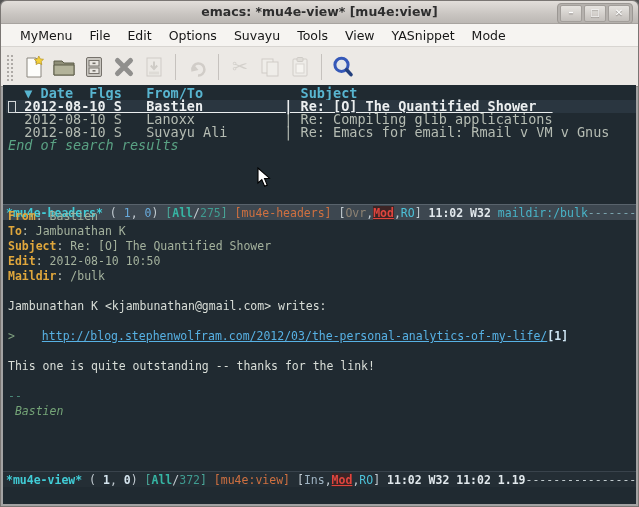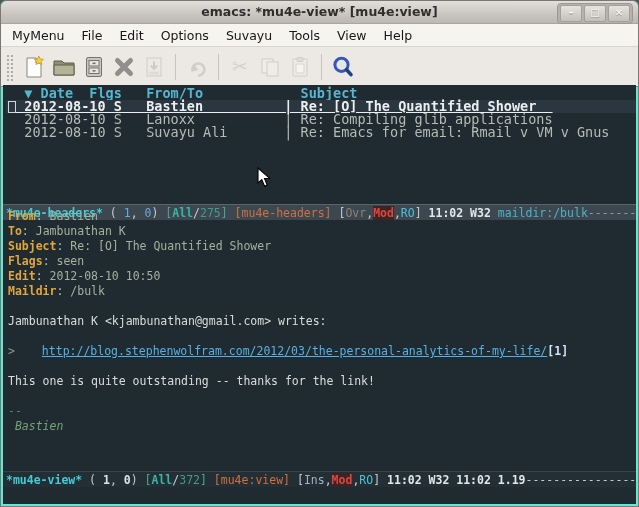--- a/index.html
+++ b/index.html
@@ -1,18 +1,18 @@
 <!DOCTYPE html>
 <html><head>
 <meta charset="utf-8">
 <style>
   html,body{margin:0;padding:0;background:#555;}
   .frame{
     position:relative;width:637px;height:505px;
-    background:#5eead4;border:1px solid #7a7673;border-radius:6px 6px 0 0;
+    background:#a3a3a3;border:1px solid #7a7673;border-radius:6px 6px 0 0;
     font-family:"DejaVu Sans","Liberation Sans",sans-serif;
     overflow:hidden;
   }
   
   .titlebar{
     position:relative;height:22px;
     background:linear-gradient(#e2deda,#c9c5c1 60%,#bcb8b4);
     border-bottom:1px solid #a8a4a0;border-radius:6px 6px 0 0;
   }
   .title{
@@ -26,21 +26,21 @@
   .wbtn{
     width:20px;height:15px;text-align:center;line-height:14px;
     font-size:10px;font-weight:bold;color:#ffffff;
     background:linear-gradient(#e6e3df,#c3bfbb);
     border:1px solid #a29e9a;border-radius:2px;
     text-shadow:0 1px 1px #8a8682;
   }
   
   .menubar{
     height:22px;background:#f6f4f1;border-bottom:1px solid #d8d5d1;
-    display:flex;align-items:center;padding-left:4px;
+    display:flex;align-items:center;padding-left:12px;
     font-size:12.5px;color:#161616;
   }
   .mitem{padding:2px 7px;margin-right:3px;}
   
   .toolbar{
     height:39px;background:#ecE9e5;background:#ece9e5;
     border-bottom:1px solid #8e8a86;
     display:flex;align-items:center;padding-left:3px;
   }
   .thandle{
@@ -82,21 +82,21 @@
   .r-ml-name{color:#41ccd6;font-weight:bold;}
   .r-ml-fg{color:#c3ccd2;}
   .r-ml-num{color:#68aadc;}
   .r-ml-numb{color:#d4e4ee;font-weight:bold;}
   .r-ml-brk{color:#49a698;}
   .r-ml-all{color:#36b6a4;font-weight:bold;}
   .r-ml-cnt{color:#3f9c91;}
   .r-ml-mode{color:#cf7040;}
   .r-ml-dim{color:#8e8374;}
   .r-ml-ins{color:#9fb4c3;}
-  .r-ml-mod{color:#e0453e;font-weight:bold;background:#3c2425;}
+  .r-ml-mod{color:#e0453e;font-weight:bold;background:#3c2425;text-decoration:underline;}
   .r-ml-ro{color:#4cc2d8;}
   .r-ml-strong{color:#e1e8ec;font-weight:bold;}
   .r-ml-dir{color:#48b4c8;}
   .r-ml-dash1{color:#7aa3ad;}
   .r-ml-dash2{color:#c0cacd;}
   
   .mline{
     position:absolute;left:0;right:0;height:16px;line-height:16px;
     font-size:11.5px;white-space:pre;overflow:hidden;padding-left:3px;
   }
@@ -123,21 +123,22 @@
   </div>
 
   <div class="menubar">
     <span class="mitem">MyMenu</span>
     <span class="mitem">File</span>
     <span class="mitem">Edit</span>
     <span class="mitem">Options</span>
     <span class="mitem">Suvayu</span>
     <span class="mitem">Tools</span>
     <span class="mitem">View</span>
-    <span class="mitem">Help</span>
+    <span class="mitem">YASnippet</span>
+    <span class="mitem">Mode</span>
   </div>
 
   <div class="toolbar">
     <div class="thandle"></div>
 
     <button class="tbtn">
       <svg width="24" height="24" viewBox="0 0 24 24">
         <path d="M5 3 h9 l5 5 v14 H5 z" fill="#fdfdfb" stroke="#8a867f"></path>
         <path d="M14 3 l5 5 h-5 z" fill="#d8d4cd" stroke="#8a867f"></path>
         <path d="M16.8 1 l1.5 2.9 3.2.4-2.3 2.2.6 3.1-2.9-1.5-2.9 1.5.6-3.1L12.3 4.3l3.2-.4z" fill="#f2cf3a" stroke="#b8941f" stroke-width="0.7"></path>
@@ -215,29 +216,29 @@
     </button>
   </div>
 
   <div class="editor">
 
     <div class="hwin">
       <pre class="l"><span class="r-colhdr">  ▼ Date  Flgs   From/To            Subject</span></pre>
       <pre class="l cur"><span class="curbox"></span><span><span class="r-cur">  2012-08-10 S   Bastien          | Re: [O] The Quantified Shower  </span></span></pre>
       <pre class="l"><span class="r-row">  2012-08-10 S   Lanoxx           | Re: Compiling glib applications</span></pre>
       <pre class="l"><span class="r-row">  2012-08-10 S   Suvayu Ali       | Re: Emacs for email: Rmail v VM v Gnus</span></pre>
+      <pre class="l"><span class="r-endres">End of search results</span></pre>
     </div>
 
     <div class="mline mline1"><span class="r-ml-name">*mu4e-headers*</span><span class="r-ml-fg"> ( </span><span class="r-ml-num">1</span><span class="r-ml-fg">, </span><span class="r-ml-num">0</span><span class="r-ml-fg">) </span><span class="r-ml-brk">[</span><span class="r-ml-all">All</span><span class="r-ml-fg">/</span><span class="r-ml-cnt">275</span><span class="r-ml-brk">] </span><span class="r-ml-mode">[mu4e-headers] </span><span class="r-ml-fg">[</span><span class="r-ml-dim">Ovr</span><span class="r-ml-fg">,</span><span class="r-ml-mod">Mod</span><span class="r-ml-fg">,</span><span class="r-ml-ro">RO</span><span class="r-ml-fg">] </span><span class="r-ml-strong">11:02 W32 </span><span class="r-ml-dir">maildir:/bulk</span><span class="r-ml-dash1">------------------</span></div>
 
     <div class="vwin">
       <pre><span class="r-label">From</span><span class="r-colon">: </span><span class="r-value">Bastien</span></pre>
       <pre><span class="r-label">To</span><span class="r-colon">: </span><span class="r-value">Jambunathan K</span></pre>
       <pre><span class="r-label">Subject</span><span class="r-colon">: </span><span class="r-value">Re: [O] The Quantified Shower</span></pre>
-      <pre><span class="r-label">Flags</span><span class="r-colon">: </span><span class="r-value">seen</span></pre>
       <pre><span class="r-label">Edit</span><span class="r-colon">: </span><span class="r-value">2012-08-10 10:50</span></pre>
       <pre><span class="r-label">Maildir</span><span class="r-colon">: </span><span class="r-value">/bulk</span></pre>
       <pre></pre>
       <pre><span class="r-body">Jambunathan K &lt;kjambunathan@gmail.com&gt; writes:</span></pre>
       <pre></pre>
       <pre><span class="r-quote">&gt; </span><span class="r-link">http://blog.stephenwolfram.com/2012/03/the-personal-analytics-of-my-life/</span><span class="r-linkref">[1]</span></pre>
       <pre></pre>
       <pre><span class="r-body">This one is quite outstanding -- thanks for the link!</span></pre>
       <pre></pre>
       <pre><span class="r-sig">--</span></pre>

